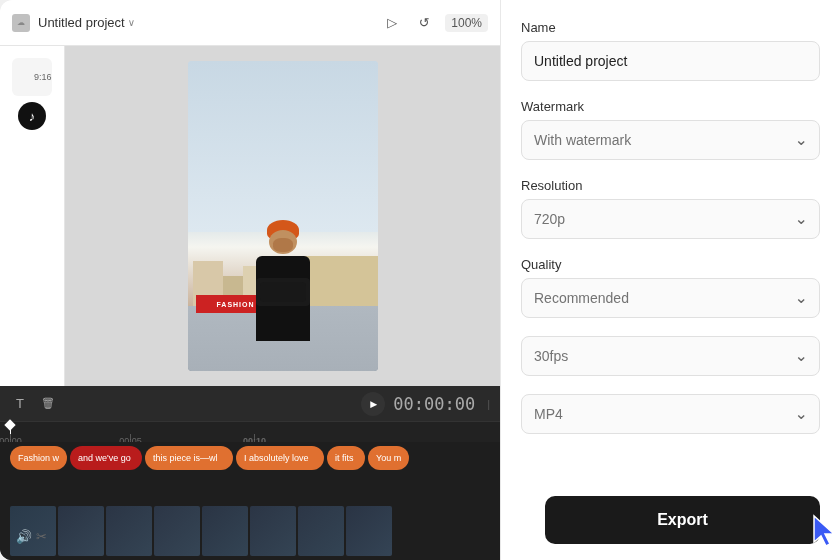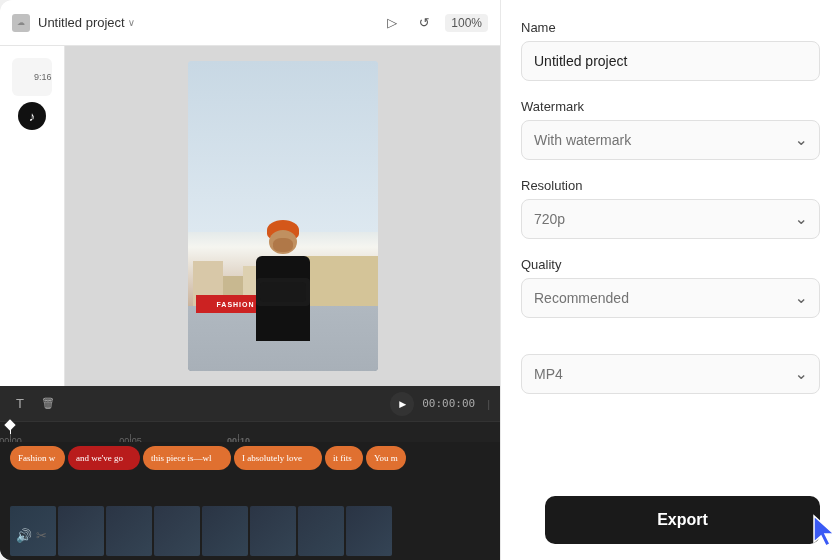--- a/index.html
+++ b/index.html
@@ -157,21 +157,21 @@
     }
     .timeline-play {
       width: 24px; height: 24px;
       background: #333;
       border-radius: 50%;
       display: flex; align-items: center; justify-content: center;
       color: #fff; font-size: 10px;
       margin-left: auto;
     }
     .timeline-time {
-      font-size: 11px; color: #aaa;
+      font-size: 17px; color: #aaa;
       font-family: monospace;
     }
     .timeline-ruler {
       height: 20px;
       background: #222;
       position: relative;
       display: flex; align-items: center;
       padding: 0 28px;
     }
     .ruler-mark {
@@ -202,21 +202,20 @@
       left: -4px;
       width: 8px; height: 8px;
       background: #fff;
       transform: rotate(45deg);
     }
     .timeline-tracks {
       flex: 1;
       background: #1e1e1e;
       position: relative;
       overflow: hidden;
-      font-family: Liberation Serif, serif;
     }
     .caption-track {
       position: absolute;
       top: 4px; left: 10px; right: 0;
       height: 26px;
       display: flex; gap: 3px;
     }
     .caption-chip {
       height: 24px;
       border-radius: 12px;
@@ -433,21 +432,21 @@
         <div class="playhead-diamond"></div>
       </div>
       <div class="ruler-mark" style="left:10px;">
         <div class="ruler-label">00:00</div>
         <div class="ruler-line"></div>
       </div>
       <div class="ruler-mark" style="left:130px;">
         <div class="ruler-label">00:05</div>
         <div class="ruler-line"></div>
       </div>
-      <div class="ruler-mark" style="left:238px;font-weight:bold;">
+      <div class="ruler-mark" style="left:254px;font-weight:bold;">
         <div class="ruler-label">00:10</div>
         <div class="ruler-line"></div>
       </div>
     </div>
 
     <div class="timeline-tracks">
 
       <div class="caption-track">
         <div class="caption-chip" style="background:#e07030;min-width:55px;">Fashion w</div>
         <div class="caption-chip" style="background:#b91c1c;min-width:72px;">and we've go</div>
@@ -527,20 +526,27 @@
     <div class="select-wrapper">
       <select class="field-select">
         <option>Recommended</option>
         <option>High</option>
         <option>Low</option>
       </select>
     </div>
   </div>
 
   <div class="field-group">
+    <div class="select-wrapper">
+      <select class="field-select">
+        <option>30fps</option>
+        <option>24fps</option>
+        <option>60fps</option>
+      </select>
+    </div>
   </div>
 
   <div class="field-group">
     <div class="select-wrapper">
       <select class="field-select">
         <option>MP4</option>
         <option>MOV</option>
         <option>AVI</option>
       </select>
     </div>

